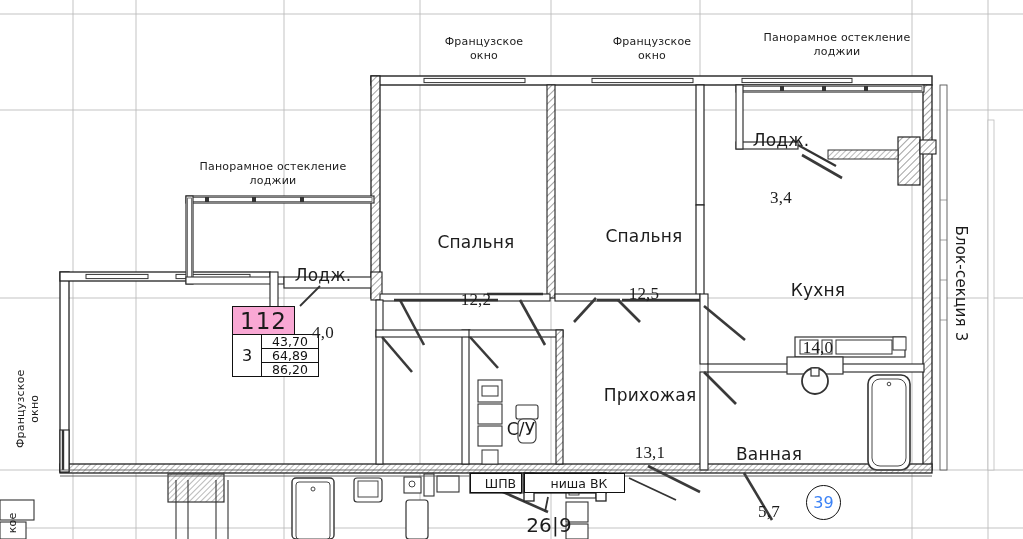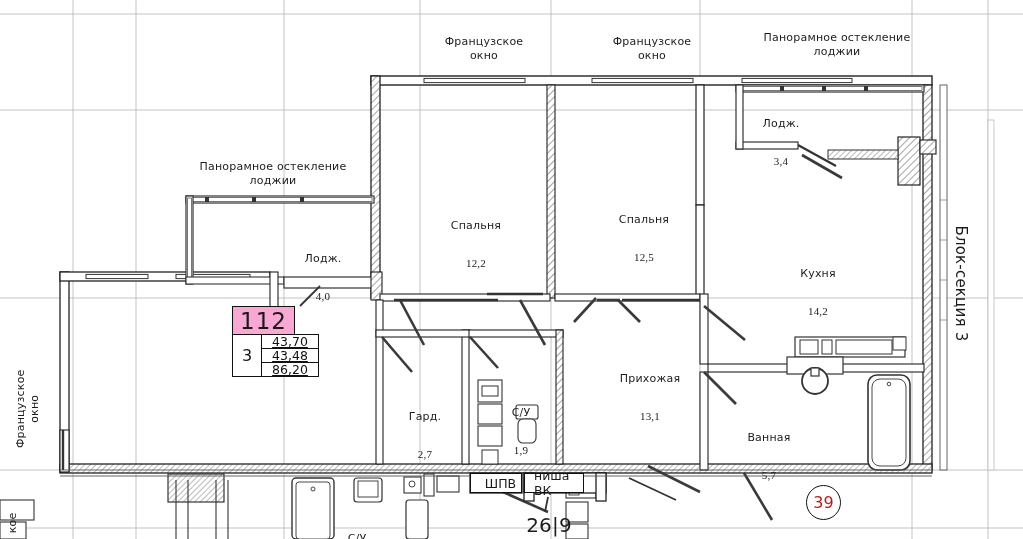--- a/index.html
+++ b/index.html
@@ -18,47 +18,47 @@
   #planSvg{position:absolute;left:0;top:0;}
   .lbl{
     position:absolute;
     font-family:"DejaVu Sans","Liberation Sans",sans-serif;
     color:#1c1c1c;
     white-space:pre;
     line-height:1.12;
     text-align:center;
     letter-spacing:.2px;
   }
-  .room{font-size:11px;}
+  .room{font-size:17px;}
   .room .nm{display:block;}
   .room .ar{display:block;font-family:Liberation Serif, serif;}
   .note{font-size:11px;line-height:1.25;}
   .vert{transform-origin:50% 50%;}
   .big{font-size:15px;}
   .tiny{font-size:11.5px;}
   #aptBox{position:absolute;left:232px;top:306px;}
   #aptBox .num{
     width:63px;height:29px;border:1.6px solid #111;background:#f9a8d4;
     font-size:23px;display:flex;align-items:center;justify-content:center;
     letter-spacing:1px;box-sizing:border-box;
   }
   #aptBox table{
     border-collapse:collapse;background:#fff;margin-top:-1px;
   }
   #aptBox td{
     border:1.2px solid #111;font-size:12.5px;text-align:center;
     padding:0 3px;height:13px;line-height:13px;color:#111;
   }
   #aptBox td.rooms{width:22px;font-size:16px;}
-  #aptBox td.area{width:50px;text-decoration:underline;}
+  #aptBox td.area{width:50px;}
   #circ39{
     position:absolute;left:806px;top:485px;width:33px;height:33px;
     border:1.5px solid #111;border-radius:50%;background:#fff;
     display:flex;align-items:center;justify-content:center;
-    font-size:16px;color:#b91c1c;
+    font-size:16px;color:#3b82f6;
   }
   .boxed{
     position:absolute;border:1.3px solid #111;background:#fff;
     display:flex;align-items:center;justify-content:center;
     font-size:12.5px;box-sizing:border-box;padding-left:9px;
   }
 </style>
 </head>
 <body>
 
@@ -277,21 +277,21 @@
 
   <div id="aptBox">
     <div class="num">112</div>
     <table>
       <tbody>
           <tr>
         <td class="rooms" rowspan="3">3</td>
         <td class="area">43,70</td>
       </tr>
       <tr>
-            <td class="area">43,48</td>
+            <td class="area">64,89</td>
           </tr>
       <tr>
             <td class="area">86,20</td>
           </tr>
     </tbody>
       </table>
   </div>
 
   <div class="lbl room" style="left:285px;top:228px;width:76px;">
     <span class="nm">Лодж.</span>
@@ -308,32 +308,28 @@
     <span class="ar">12,5</span>
   </div>
 
   <div class="lbl room" style="left:744px;top:93px;width:74px;">
     <span class="nm">Лодж.</span>
     <span class="ar">3,4</span>
   </div>
 
   <div class="lbl room" style="left:773px;top:243px;width:90px;">
     <span class="nm">Кухня</span>
-    <span class="ar">14,2</span>
+    <span class="ar">14,0</span>
   </div>
 
   <div class="lbl room" style="left:596px;top:348px;width:108px;">
     <span class="nm">Прихожая</span>
     <span class="ar">13,1</span>
   </div>
 
-  <div class="lbl room" style="left:391px;top:386px;width:68px;">
-    <span class="nm">Гард.</span>
-    <span class="ar">2,7</span>
-  </div>
 
   <div class="lbl room" style="left:490px;top:382px;width:62px;">
     <span class="nm">С/У</span>
     <span class="ar">1,9</span>
   </div>
 
   <div class="lbl room" style="left:727px;top:407px;width:84px;">
     <span class="nm">Ванная</span>
     <span class="ar">5,7</span>
   </div>
@@ -359,21 +355,21 @@
   <div class="lbl note vert" style="left:-36px;top:395px;width:128px;transform:rotate(-90deg);">Французское
 окно</div>
 
   <div class="lbl note vert" style="left:-22px;top:516px;width:70px;transform:rotate(-90deg);">кое</div>
 
   <div class="lbl big vert" style="left:896px;top:275px;width:130px;transform:rotate(90deg);">Блок-секция 3</div>
 
   <div class="boxed" style="left:470px;top:473px;width:52px;height:20px;">
     <span>ШПВ</span>
   </div>
-  <div class="boxed" style="left:524px;top:473px;width:60px;height:20px;">
+  <div class="boxed" style="left:524px;top:473px;width:101px;height:20px;">
     <span>ниша ВК</span>
   </div>
 
   <div class="lbl tiny" style="left:519px;top:514px;width:60px;font-size:20px;">26|9</div>
 
   <div id="circ39">
     <span>39</span>
   </div>
 
 </div>

